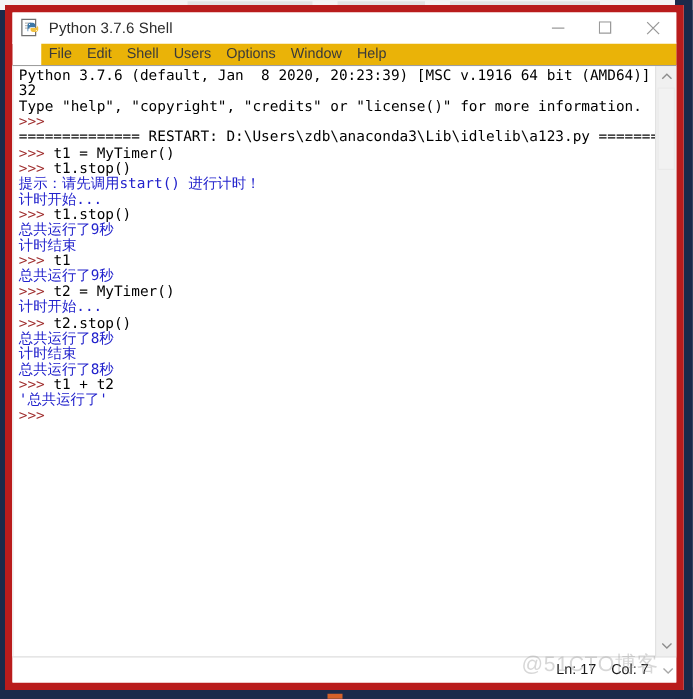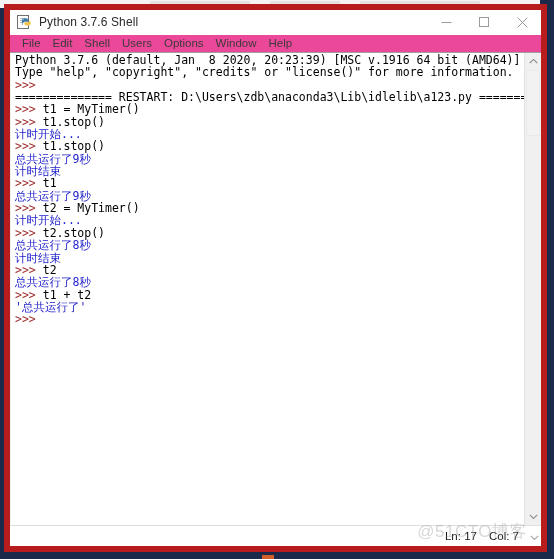--- a/index.html
+++ b/index.html
@@ -95,24 +95,24 @@
     align-items: center;
     justify-content: center;
     color: #9a9a9a;
   }
   #window-controls .ctl svg { display: block; }
 
   
   #menu-bar {
     height: 17px;
     min-height: 17px;
-    background: #ec4899;
-    display: flex;
-    align-items: center;
-    padding-left: 6px;
+    background: #eab308;
+    display: flex;
+    align-items: center;
+    margin-left: 23px;
   }
   .menu-item {
     font-size: 11.5px;
     color: #3a3a3a;
     padding: 0 6px;
     white-space: nowrap;
     line-height: 17px;
   }
 
   
@@ -262,37 +262,38 @@
     <span class="menu-item">Shell</span>
     <span class="menu-item">Users</span>
     <span class="menu-item">Options</span>
     <span class="menu-item">Window</span>
     <span class="menu-item">Help</span>
   </div>
 
   <div id="shell-body">
     <div id="shell-text">
         <div class="line">Python 3.7.6 (default, Jan  8 2020, 20:23:39) [MSC v.1916 64 bit (AMD64)] on win</div>
+        <div class="line">32</div>
         <div class="line">Type "help", "copyright", "credits" or "license()" for more information.</div>
         <div class="line"><span class="prompt">&gt;&gt;&gt; </span></div>
         <div class="line">============== RESTART: D:\Users\zdb\anaconda3\Lib\idlelib\a123.py =============</div>
         <div class="line"><span class="prompt">&gt;&gt;&gt; </span><span class="kw">t1 = MyTimer()</span></div>
         <div class="line"><span class="prompt">&gt;&gt;&gt; </span><span class="kw">t1.stop()</span></div>
+        <div class="line out">提示：请先调用start() 进行计时！</div>
         <div class="line out">计时开始...</div>
         <div class="line"><span class="prompt">&gt;&gt;&gt; </span><span class="kw">t1.stop()</span></div>
         <div class="line out">总共运行了9秒</div>
         <div class="line out">计时结束</div>
         <div class="line"><span class="prompt">&gt;&gt;&gt; </span><span class="kw">t1</span></div>
         <div class="line out">总共运行了9秒</div>
         <div class="line"><span class="prompt">&gt;&gt;&gt; </span><span class="kw">t2 = MyTimer()</span></div>
         <div class="line out">计时开始...</div>
         <div class="line"><span class="prompt">&gt;&gt;&gt; </span><span class="kw">t2.stop()</span></div>
         <div class="line out">总共运行了8秒</div>
         <div class="line out">计时结束</div>
-        <div class="line"><span class="prompt">&gt;&gt;&gt; </span><span class="kw">t2</span></div>
         <div class="line out">总共运行了8秒</div>
         <div class="line"><span class="prompt">&gt;&gt;&gt; </span><span class="kw">t1 + t2</span></div>
         <div class="line out">'总共运行了'</div>
         <div class="line"><span class="prompt">&gt;&gt;&gt; </span></div>
       </div>
 
     <div id="scrollbar">
       <div id="scroll-up">
         <svg width="9" height="7" viewBox="0 0 9 7">
             <path d="M0.8 5L4.5 1.4 8.2 5" fill="none" stroke="#8d8d8d" stroke-width="1.1"></path>

